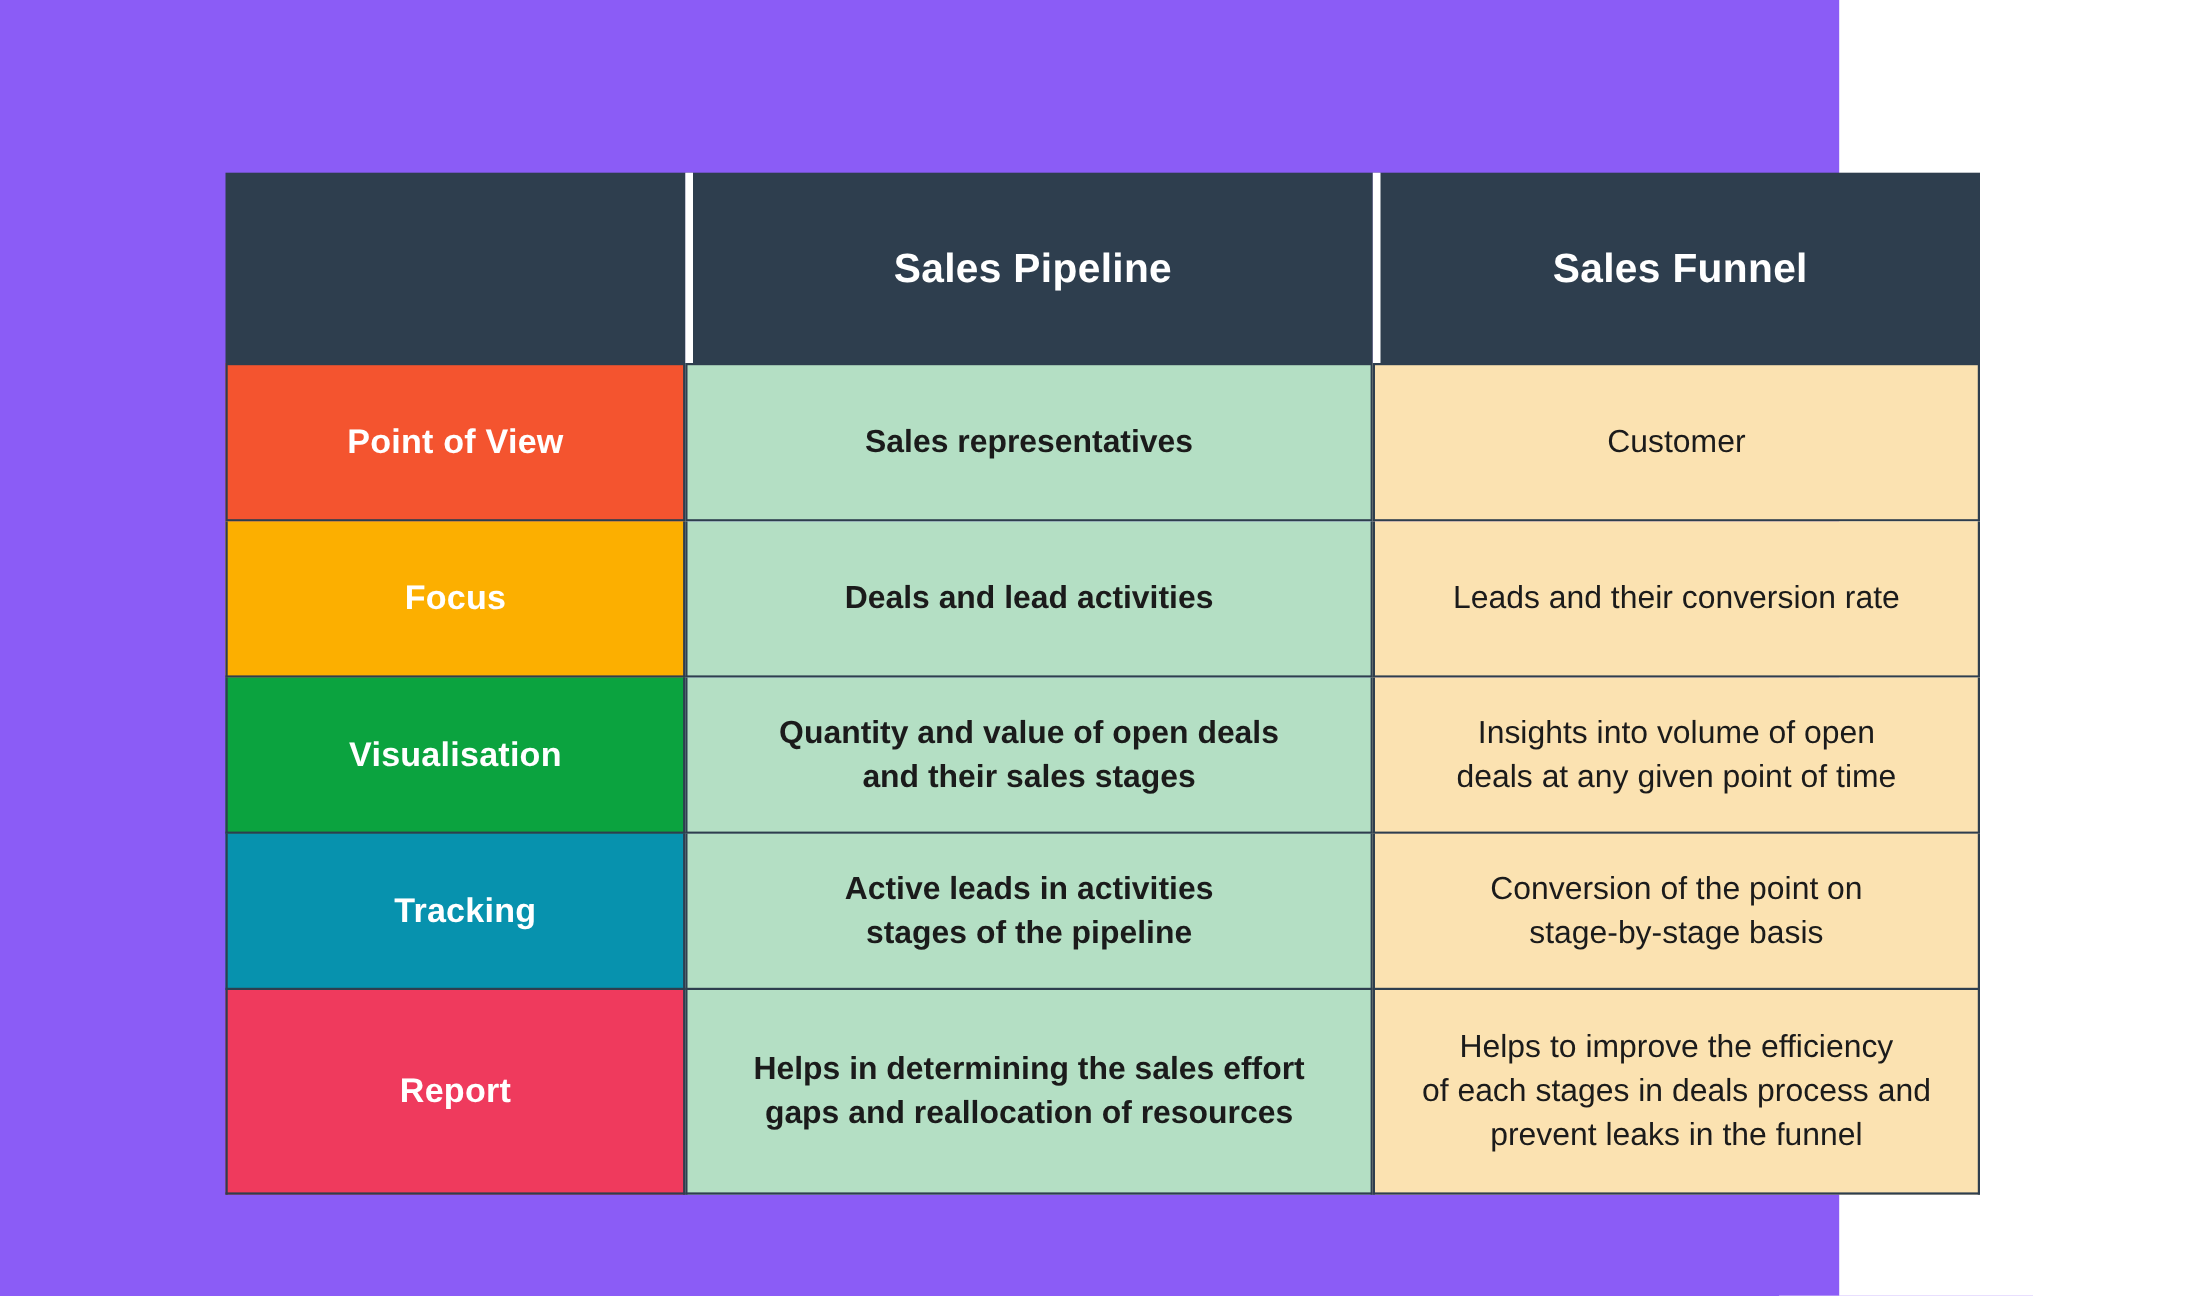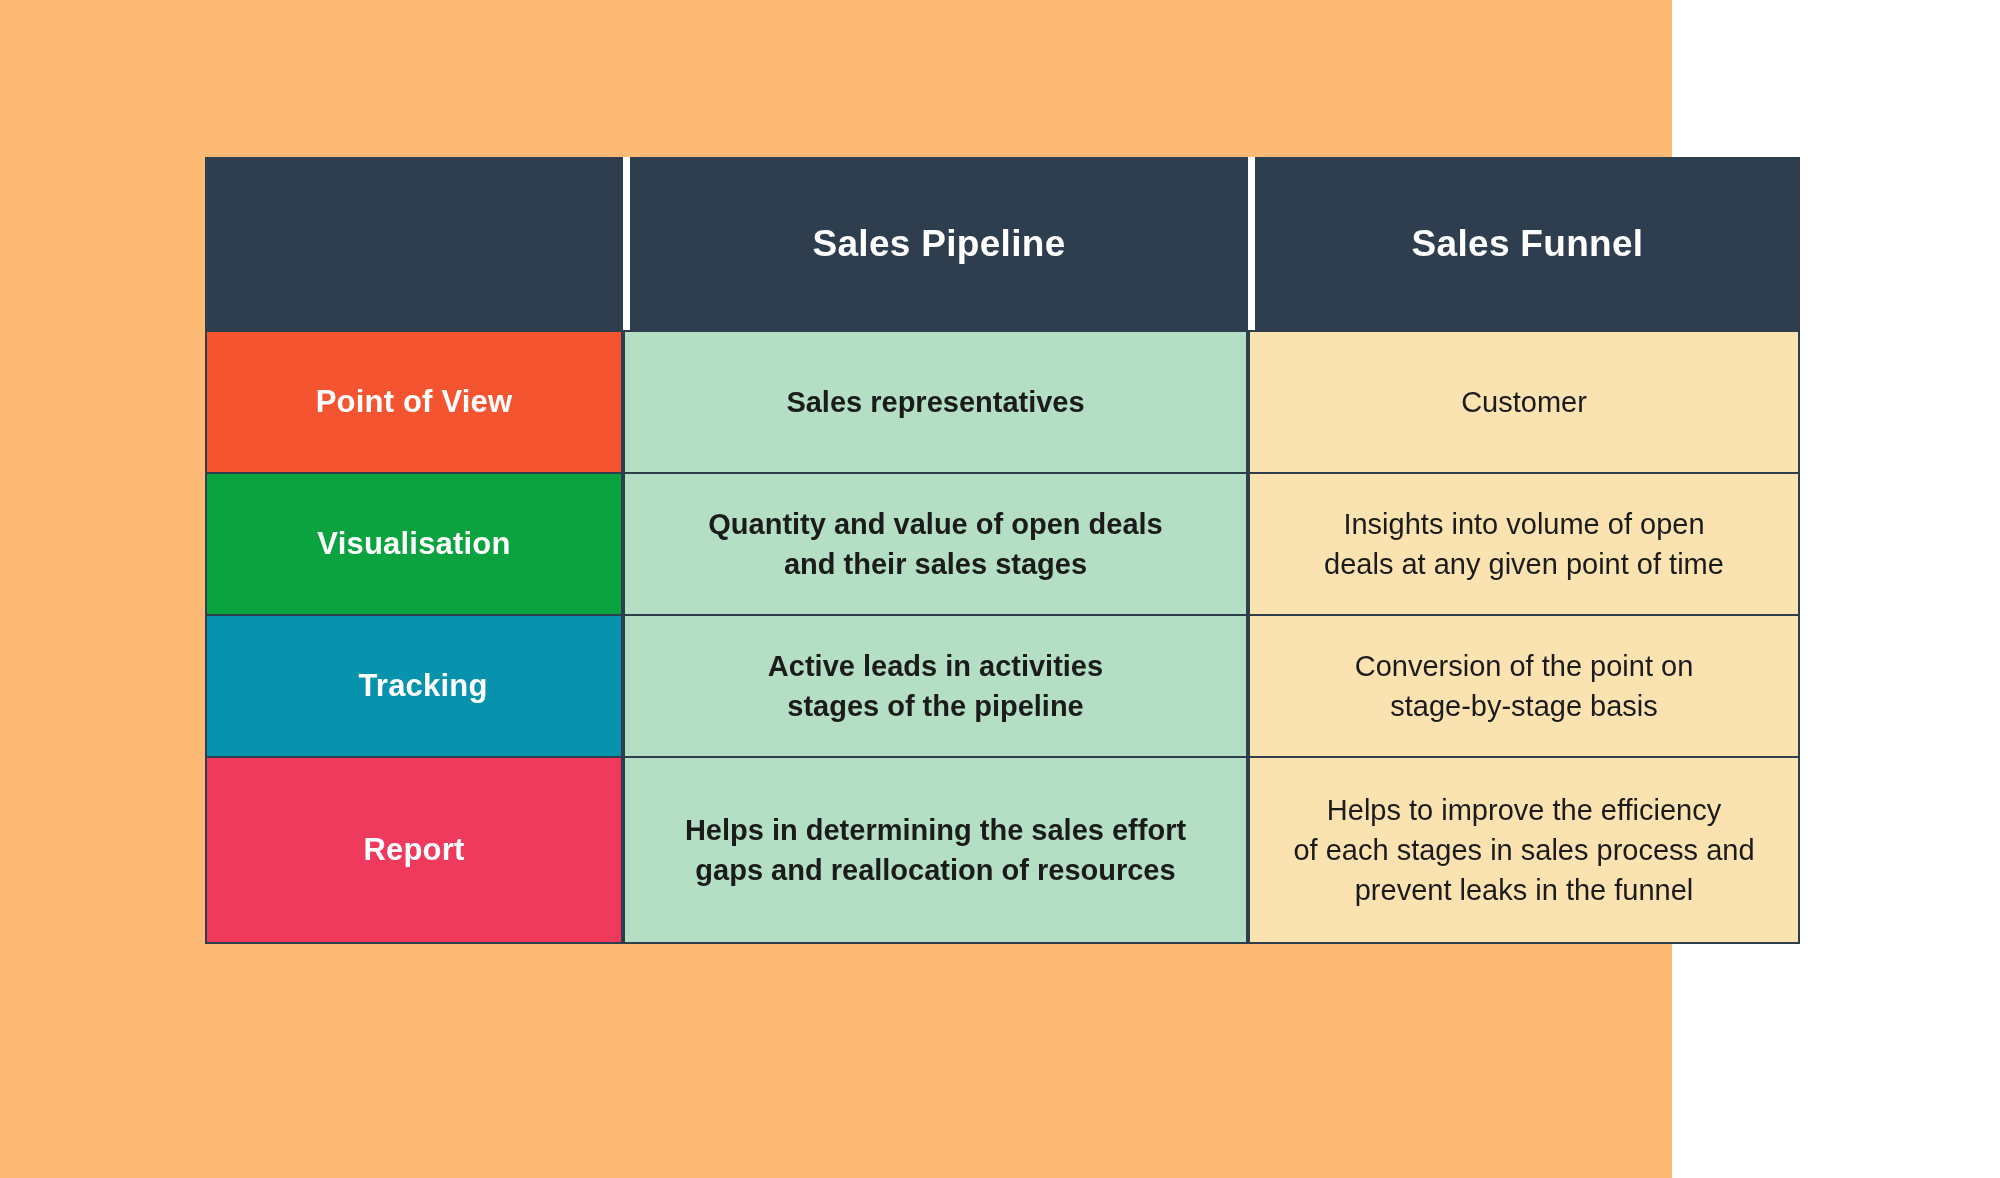--- a/index.html
+++ b/index.html
@@ -12,21 +12,21 @@
     height: 1178px;
     background: #ffffff;
     font-family: "Liberation Sans", sans-serif;
     overflow: hidden;
   }
 
   .page {
     position: relative;
     width: 1672px;
     height: 1178px;
-    background: #fdba74;
+    background: #8b5cf6;
   }
 
   
   .comparison-table {
     position: absolute;
     left: 205px;
     top: 157px;
     width: 1595px;
     border-collapse: separate;
     border-spacing: 0;
@@ -123,20 +123,29 @@
       <tr class="row-1">
         <td class="label-cell" style="background-color: rgb(244, 84, 47);">Point of View</td>
         <td class="pipeline-cell">
           <span class="cell-line">Sales representatives</span>
         </td>
         <td class="funnel-cell">
           <span class="cell-line">Customer</span>
         </td>
       </tr>
 
+      <tr class="row-2">
+        <td class="label-cell" style="background-color: rgb(252, 175, 0);">Focus</td>
+        <td class="pipeline-cell">
+          <span class="cell-line">Deals and lead activities</span>
+        </td>
+        <td class="funnel-cell">
+          <span class="cell-line">Leads and their conversion rate</span>
+        </td>
+      </tr>
 
       <tr class="row-3">
         <td class="label-cell" style="background-color: rgb(11, 163, 63); margin-top: 33px;">Visualisation</td>
         <td class="pipeline-cell">
           <span class="cell-line">Quantity and value of open deals</span>
           <span class="cell-line">and their sales stages</span>
         </td>
         <td class="funnel-cell">
           <span class="cell-line">Insights into volume of open</span>
           <span class="cell-line">deals at any given point of time</span>
@@ -156,21 +165,21 @@
       </tr>
 
       <tr class="row-5">
         <td class="label-cell" style="background-color: rgb(239, 58, 93);">Report</td>
         <td class="pipeline-cell">
           <span class="cell-line">Helps in determining the sales effort</span>
           <span class="cell-line">gaps and reallocation of resources</span>
         </td>
         <td class="funnel-cell">
           <span class="cell-line">Helps to improve the efficiency</span>
-          <span class="cell-line">of each stages in sales process and</span>
+          <span class="cell-line">of each stages in deals process and</span>
           <span class="cell-line">prevent leaks in the funnel</span>
         </td>
       </tr>
 
     </tbody>
   </table>
 
 </div>
 
 </body></html>

